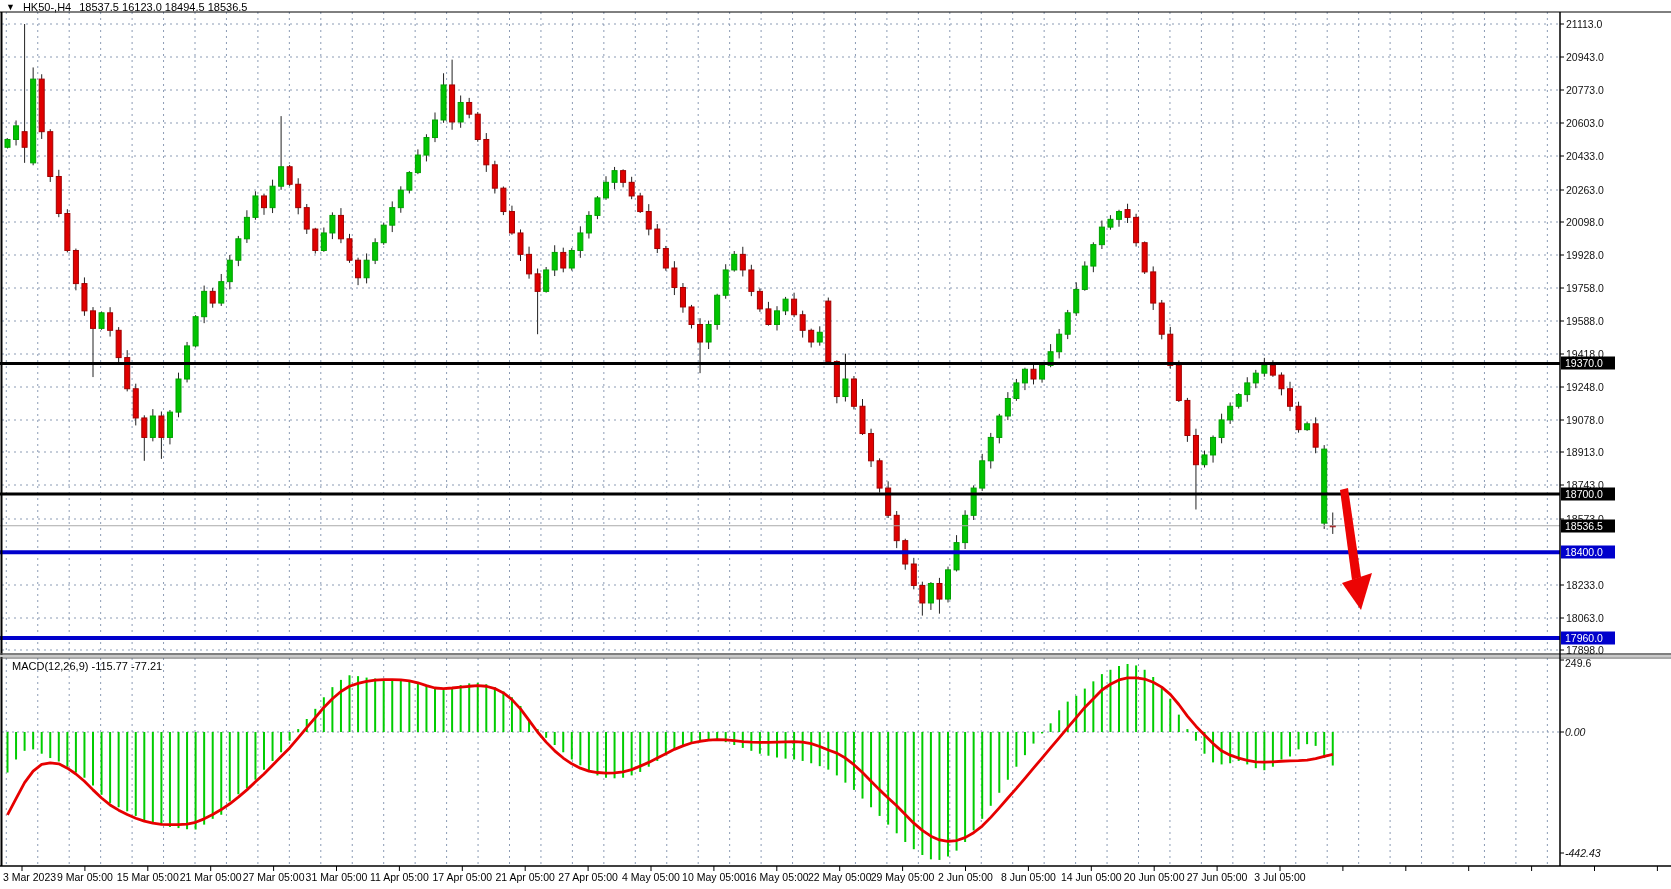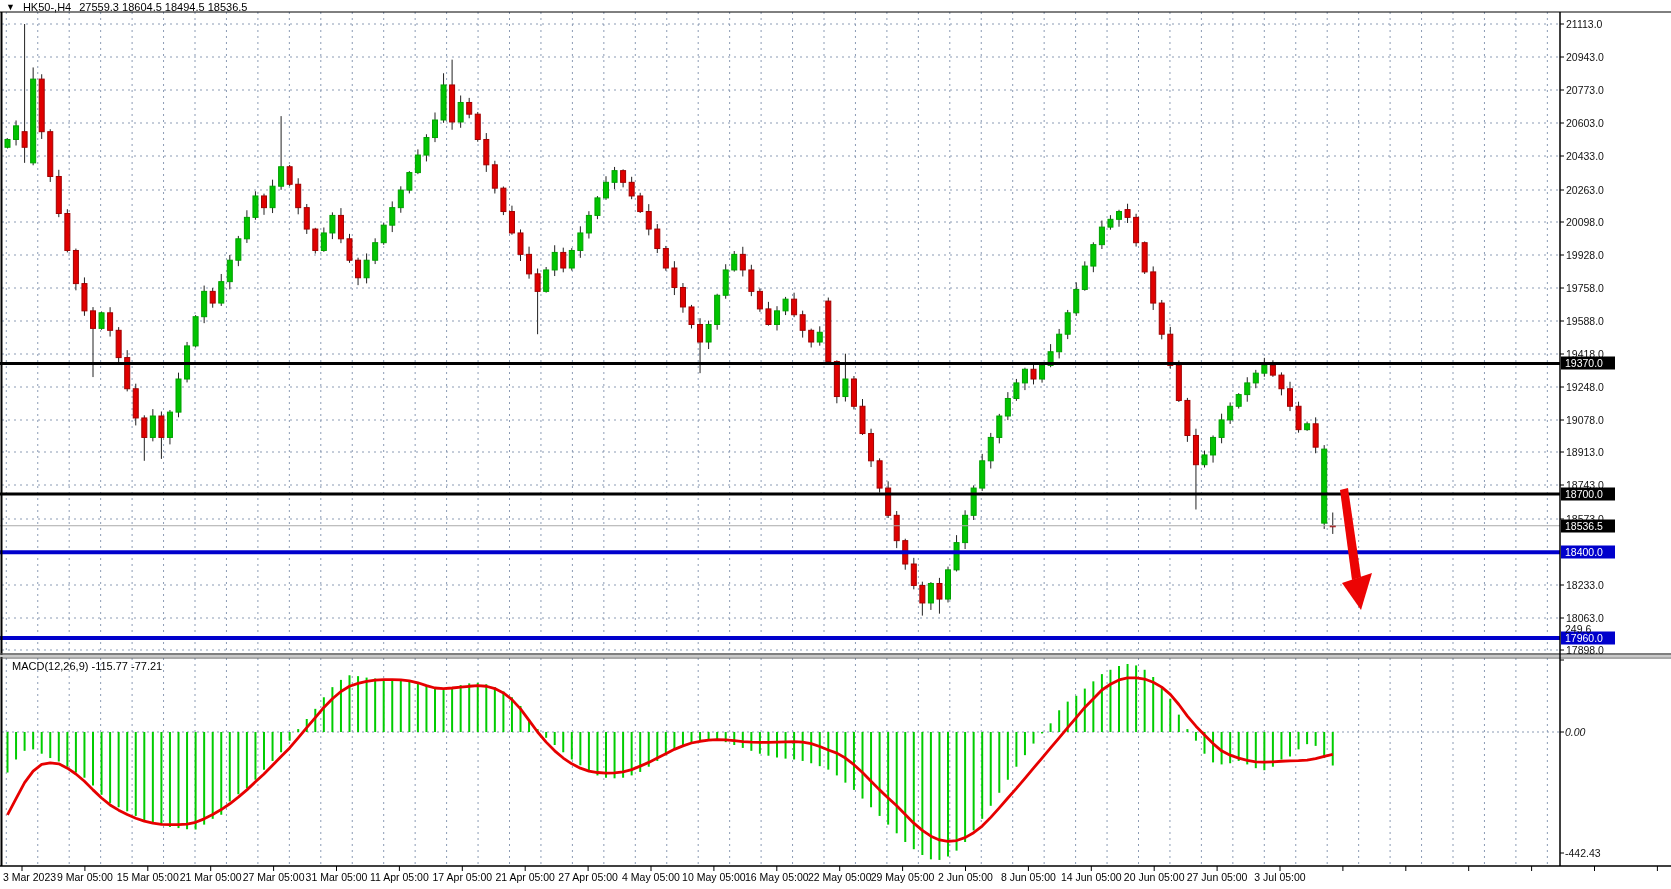--- a/index.html
+++ b/index.html
@@ -719,22 +719,22 @@
       <text x="1028.4" y="881" font-size="10.5" fill="#000" text-anchor="middle">8 Jun 05:00</text>
       <text x="1091.3" y="881" font-size="10.5" fill="#000" text-anchor="middle">14 Jun 05:00</text>
       <text x="1154.2" y="881" font-size="10.5" fill="#000" text-anchor="middle">20 Jun 05:00</text>
       <text x="1217.1" y="881" font-size="10.5" fill="#000" text-anchor="middle">27 Jun 05:00</text>
       <text x="1280" y="881" font-size="10.5" fill="#000" text-anchor="middle">3 Jul 05:00</text>
     </svg>
 
 <div class="overlay" id="header">
   <span class="tri">▼</span>
   <span>HK50-,H4</span>
-  <span>27559.3 18604.5 18494.5 18536.5</span>
+  <span>18537.5 16123.0 18494.5 18536.5</span>
 </div>
 
 <div class="overlay" id="macd-label">MACD(12,26,9) -115.77 -77.21</div>
 
-<div class="axlab" style="top:623px;">249.6</div>
+<div class="axlab" style="top:657px;">249.6</div>
 <div class="axlab" style="top:726px;font-style:italic;">0.00</div>
-<div class="axlab" style="top:847px;">-442.43</div>
+<div class="axlab" style="top:847px;font-style:italic;">-442.43</div>
 
 </div>
 
 </body></html>

